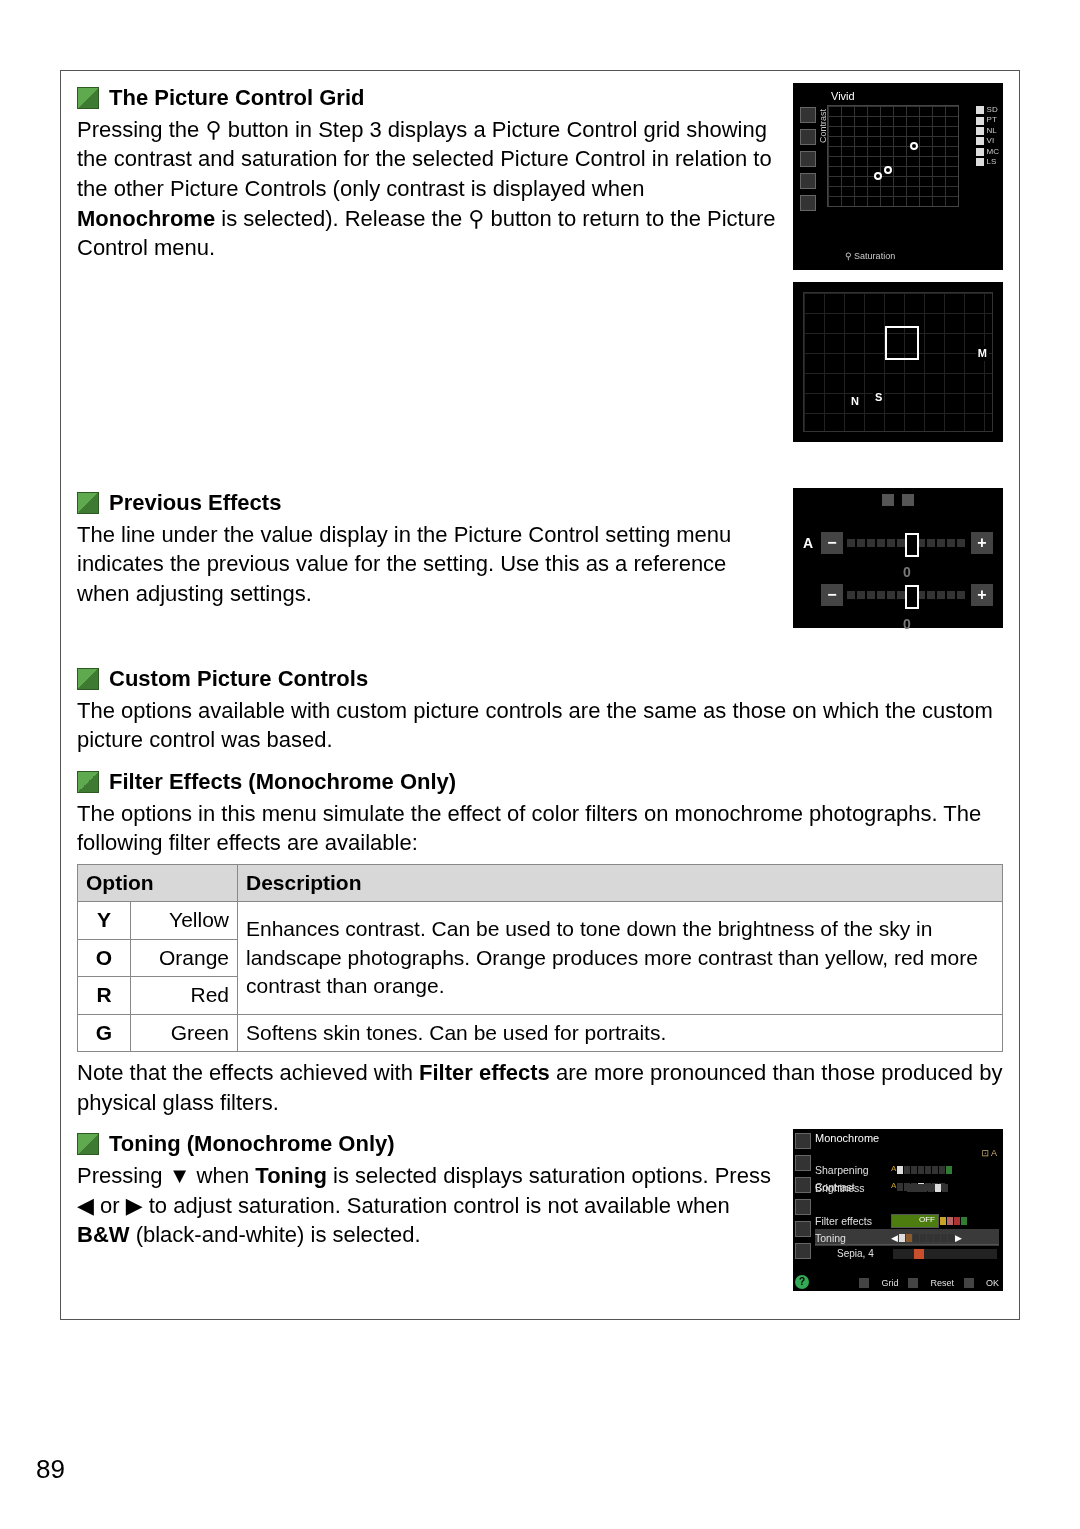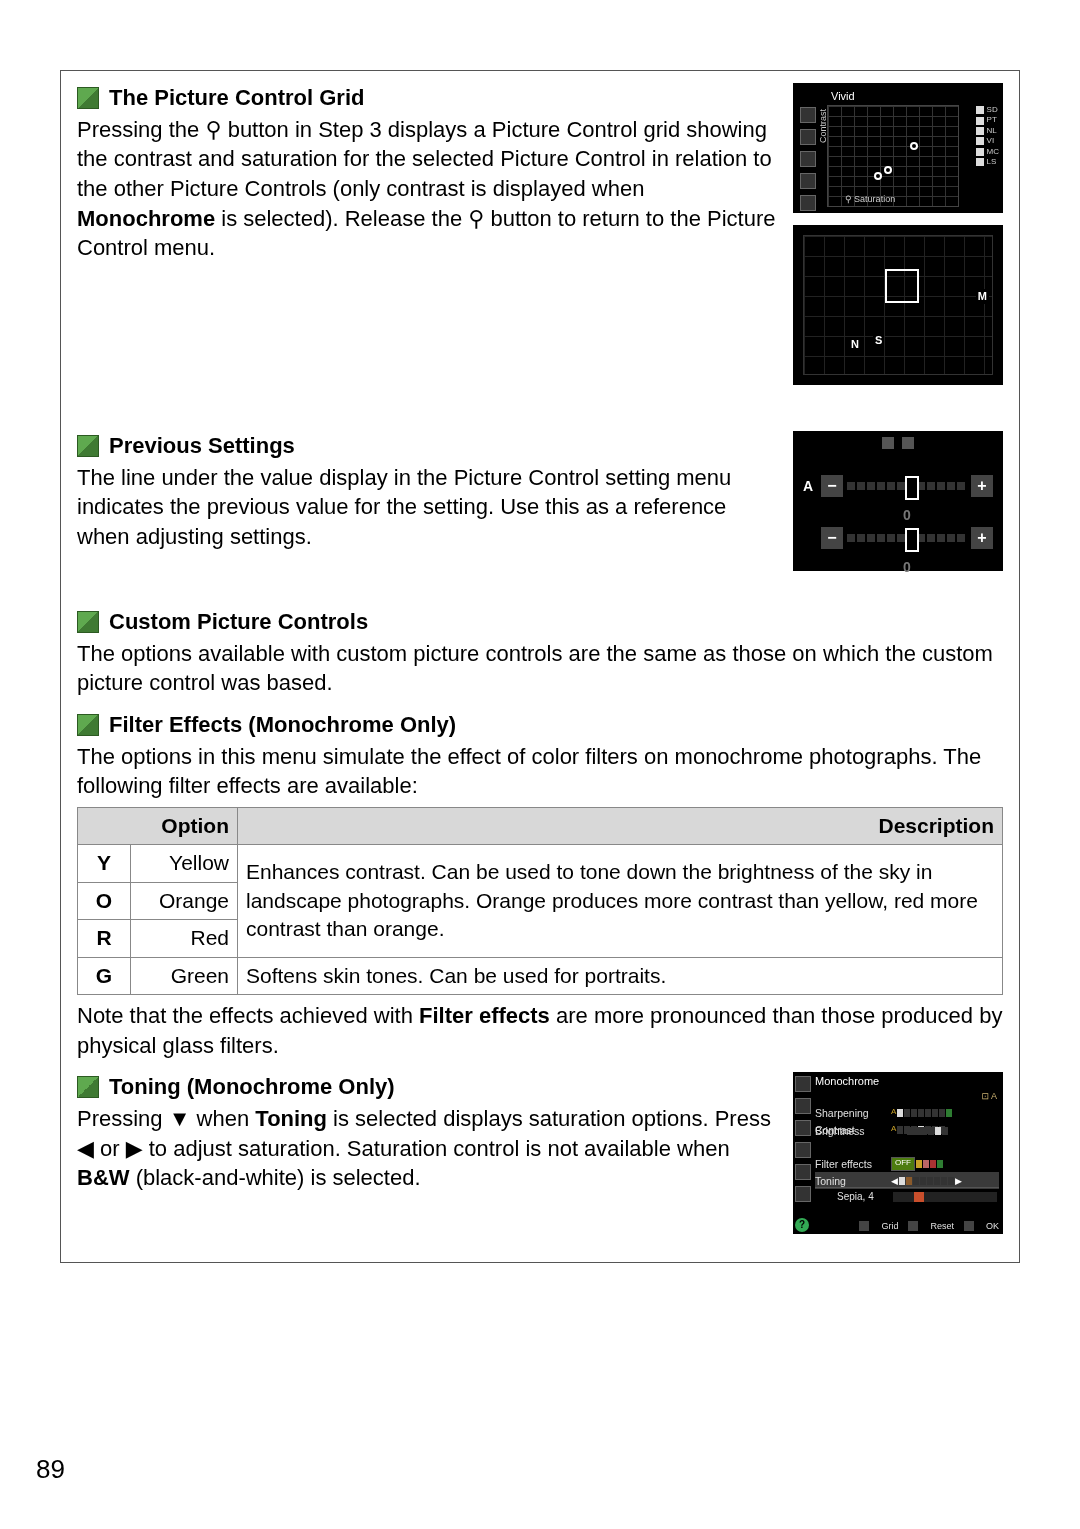--- a/index.html
+++ b/index.html
@@ -45,21 +45,21 @@
   }
   .camera-thumb {
     float: right;
     margin-left: 12px;
     margin-bottom: 12px;
     background: #000;
     box-sizing: border-box;
   }
   .thumb1 {
     width: 210px;
-    height: 130px;
+    height: 187px;
     padding: 2px;
     color: #ddd;
     font-size: 10px;
     position: relative;
   }
   .t1-title {
     position:absolute; left:38px; top:6px; font-size:11px; color:#fff;
   }
   .t1-side {
     position:absolute; left:6px; top:24px; width:18px; height:110px; display:flex; flex-direction:column; gap:6px; align-items:center;
@@ -134,21 +134,21 @@
   .t4-title { position:absolute; left:22px; top:2px; font-size:11px; color:#fff; }
   .t4-mode { position:absolute; right:6px; top:18px; font-size:9px; color:#c9b070; }
   .t4-row { position:absolute; left:22px; right:4px; height:17px; display:flex; align-items:center; }
   .t4-row .lab { width:76px; font-size:10.5px; }
   .t4-row .bar { flex:1; height:10px; display:flex; gap:1px; align-items:center; }
   .seg {  height:8px; background:#333; }
   .seg.w { width:6px;}
   .seg.g { background:#2e7d32; }
   .seg.y { background:#c9a227; }
   .seg.wht { background:#ddd; }
-  .seg.off { background:#4d7c0f; border:1px solid #555; height:12px; width:22px; font-size:8px; color:#fff; display:flex; align-items:center; justify-content:center; }
+  .seg.off { background:#4d7c0f; border:1px solid #555; height:12px; width:22px; font-size:8px; color:#fff; display:flex; align-items:center; justify-content:center;padding-left:24px; }
   .t4-r1{top:32px;justify-content:center;} .t4-r2{top:49px;} .t4-r3{top:50px;gap:16px;} .t4-r4{top:83px;} .t4-r5{top:100px; background:#3a3a3a;}
   .t4-sep { position:absolute; left:22px; right:4px; top:115px; height:1px; background:#555; }
   .t4-sepiabar { position:absolute; left:100px; right:6px; top:120px; height:10px;
     background:linear-gradient(90deg,#222 0 20%, #c94f2c 20% 30%, #222 30% 100%);
   }
   .t4-sepialab { position:absolute; left:44px; top:118px; font-size:10px; }
   .t4-foot { position:absolute; left:22px; right:4px; bottom:2px; font-size:9px; display:flex; justify-content:flex-end; gap:10px; }
   .t4-foot span { display:flex; gap:12px; align-items:center;}
   .fic { width:10px; height:10px; background:#444; }
   .q { position:absolute; left:2px; bottom:2px; width:14px; height:14px; border-radius:50%; background:#3a5; display:flex; align-items:center; justify-content:center; color:#000; font-weight:bold; font-size:10px;}
@@ -161,21 +161,21 @@
     font-size: 21px;
   }
   table.filter th, table.filter td {
     border: 1px solid #888;
     padding: 4px 8px;
     vertical-align: middle;
   }
   table.filter thead th {
     background: #d8d8d8;
     font-weight: bold;
-    text-align: right;
+    text-align: left;
   }
   table.filter .optcode {
     text-align: center;
     font-weight: bold;
     width: 36px;
   }
   table.filter .optname {
     text-align: right;
     width: 90px;
   }
@@ -283,21 +283,21 @@
           <div class="t3-track">
             <div class="t3-cursor"></div>
             <div class="t3-zero">0</div>
           </div>
           <div class="t3-btn">+</div>
         </div>
       </div>
 
       <div class="sec-head">
         <div class="pencil-icon"></div>
-        <span class="sec-title">Previous Settings</span>
+        <span class="sec-title">Previous Effects</span>
       </div>
       <div>The line under the value display in the Picture Control setting menu indicates the previous value for the setting.  Use this as a reference when adjusting settings.</div>
     </div>
 
     <div class="section" style="clear:both; margin-bottom:12px;">
       <div class="sec-head">
         <div class="pencil-icon"></div>
         <span class="sec-title">Custom Picture Controls</span>
       </div>
       <div>The options available with custom picture controls are the same as those on which the custom picture control was based.</div>

